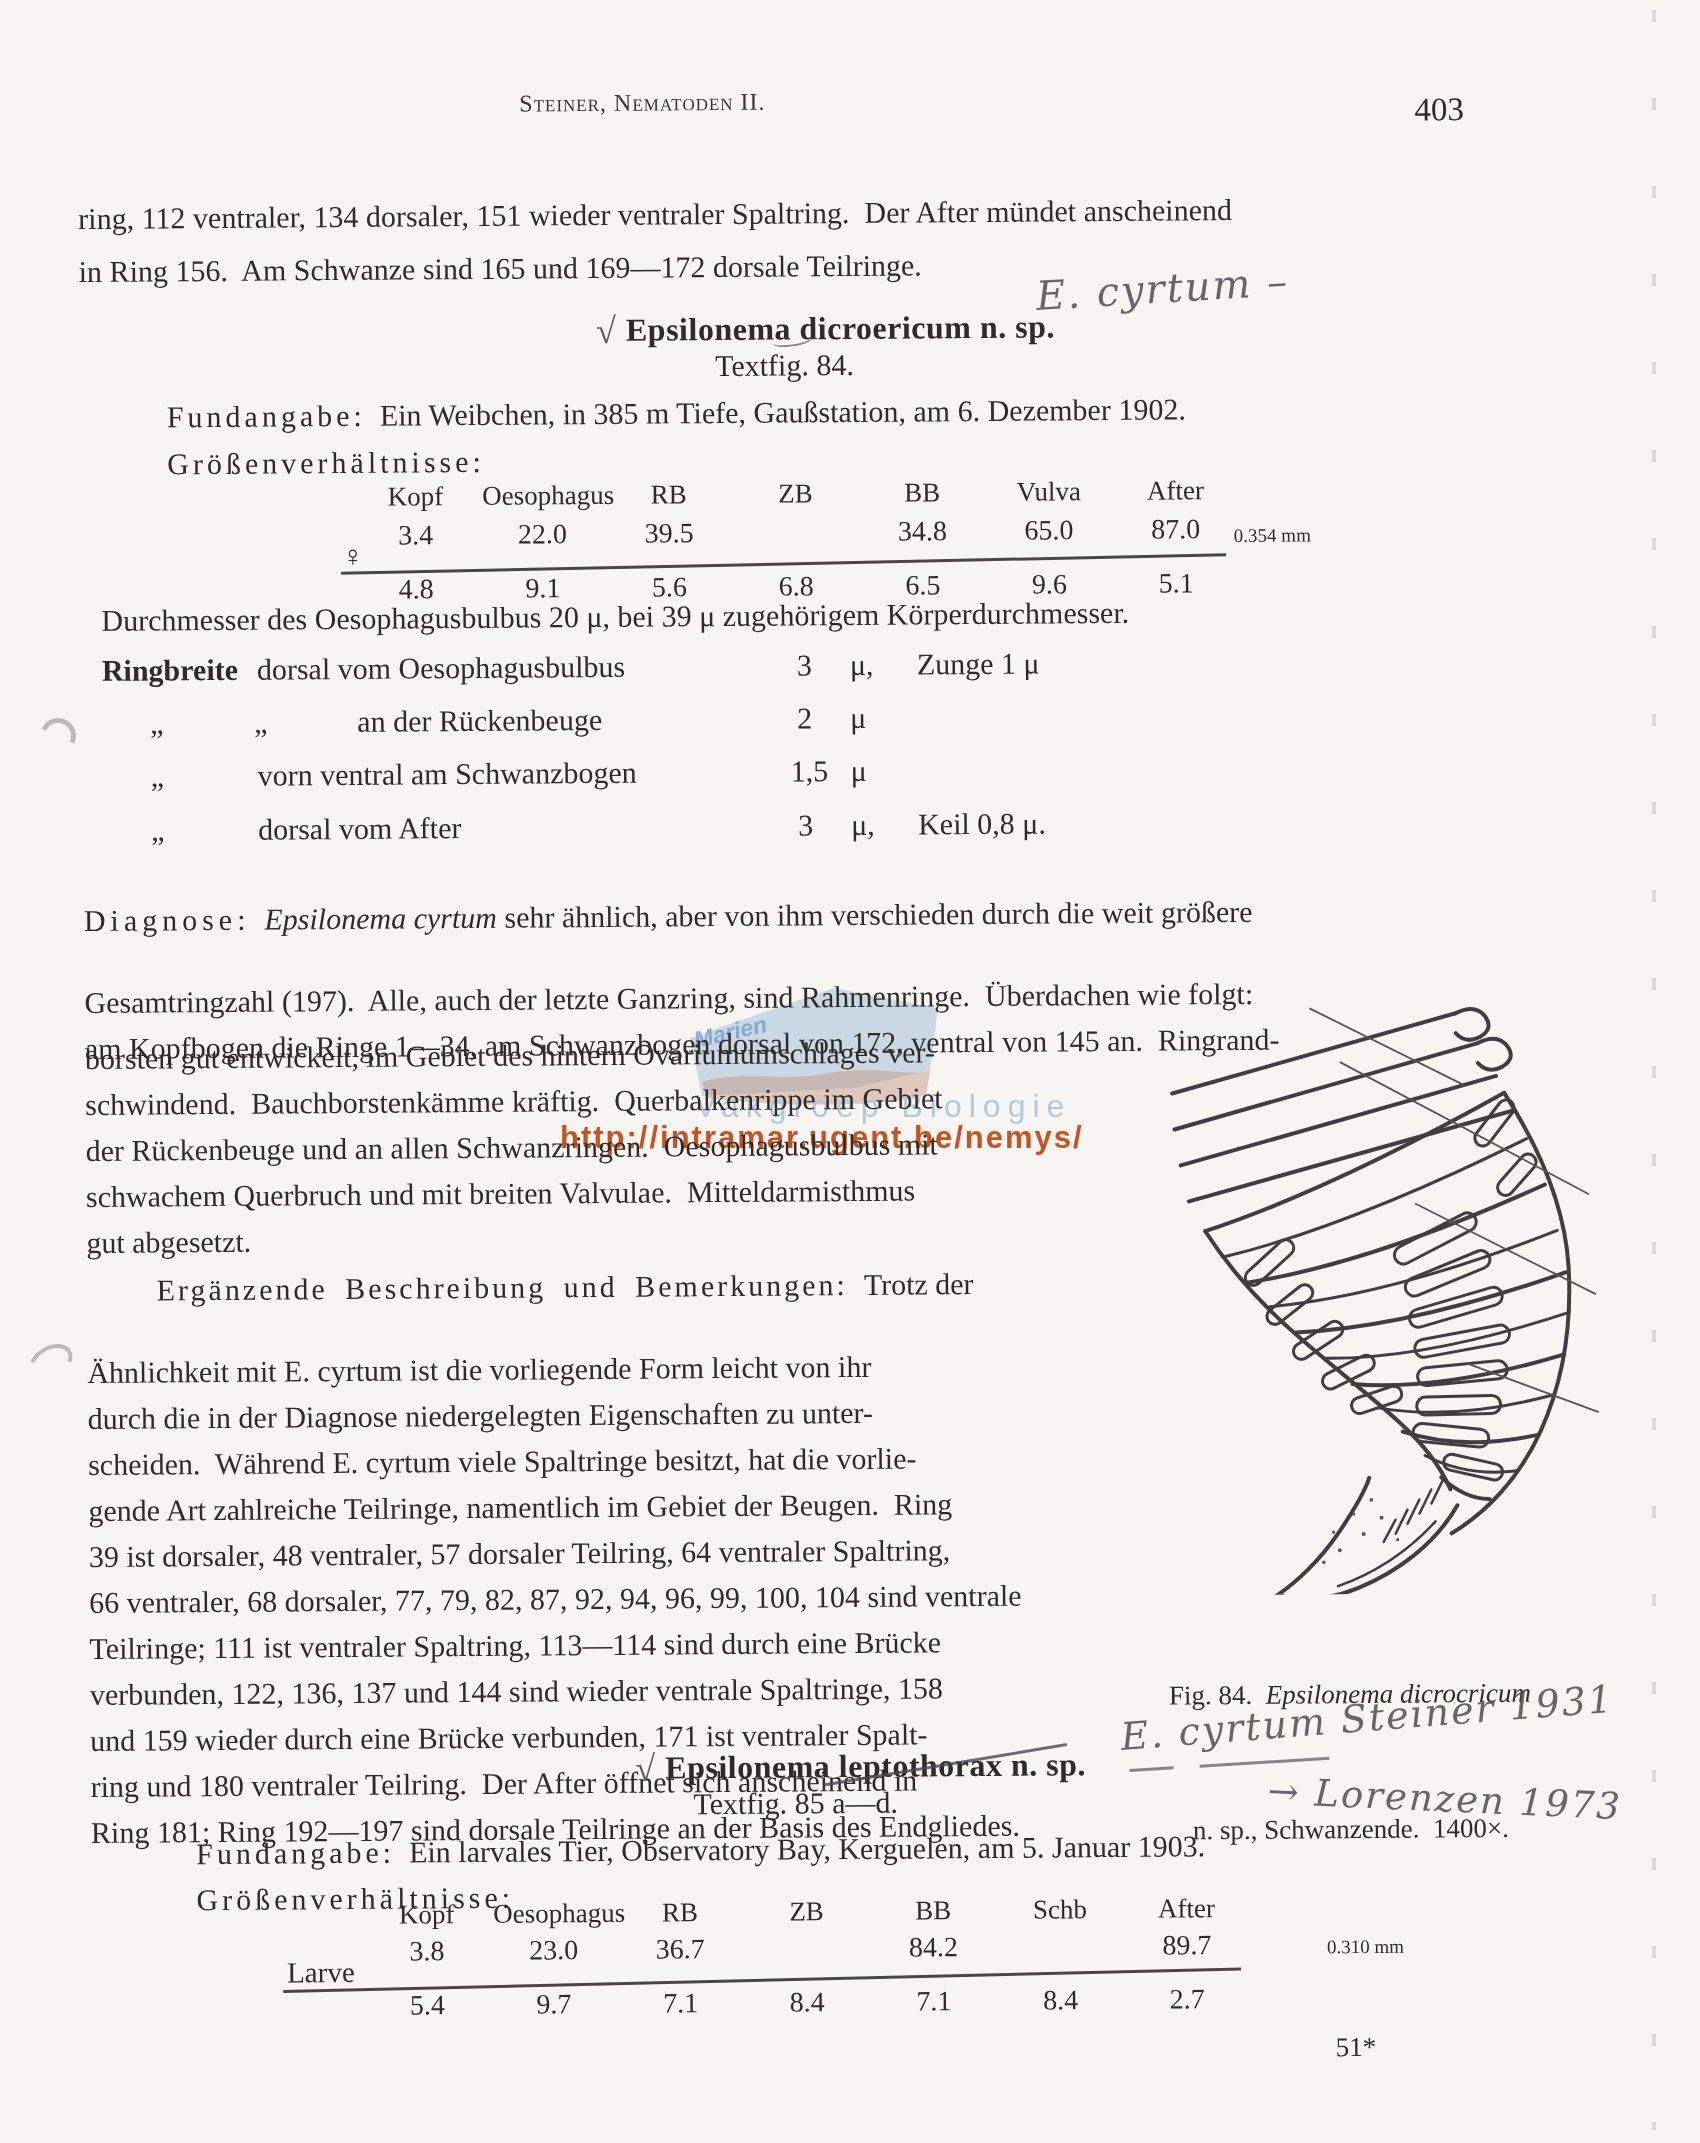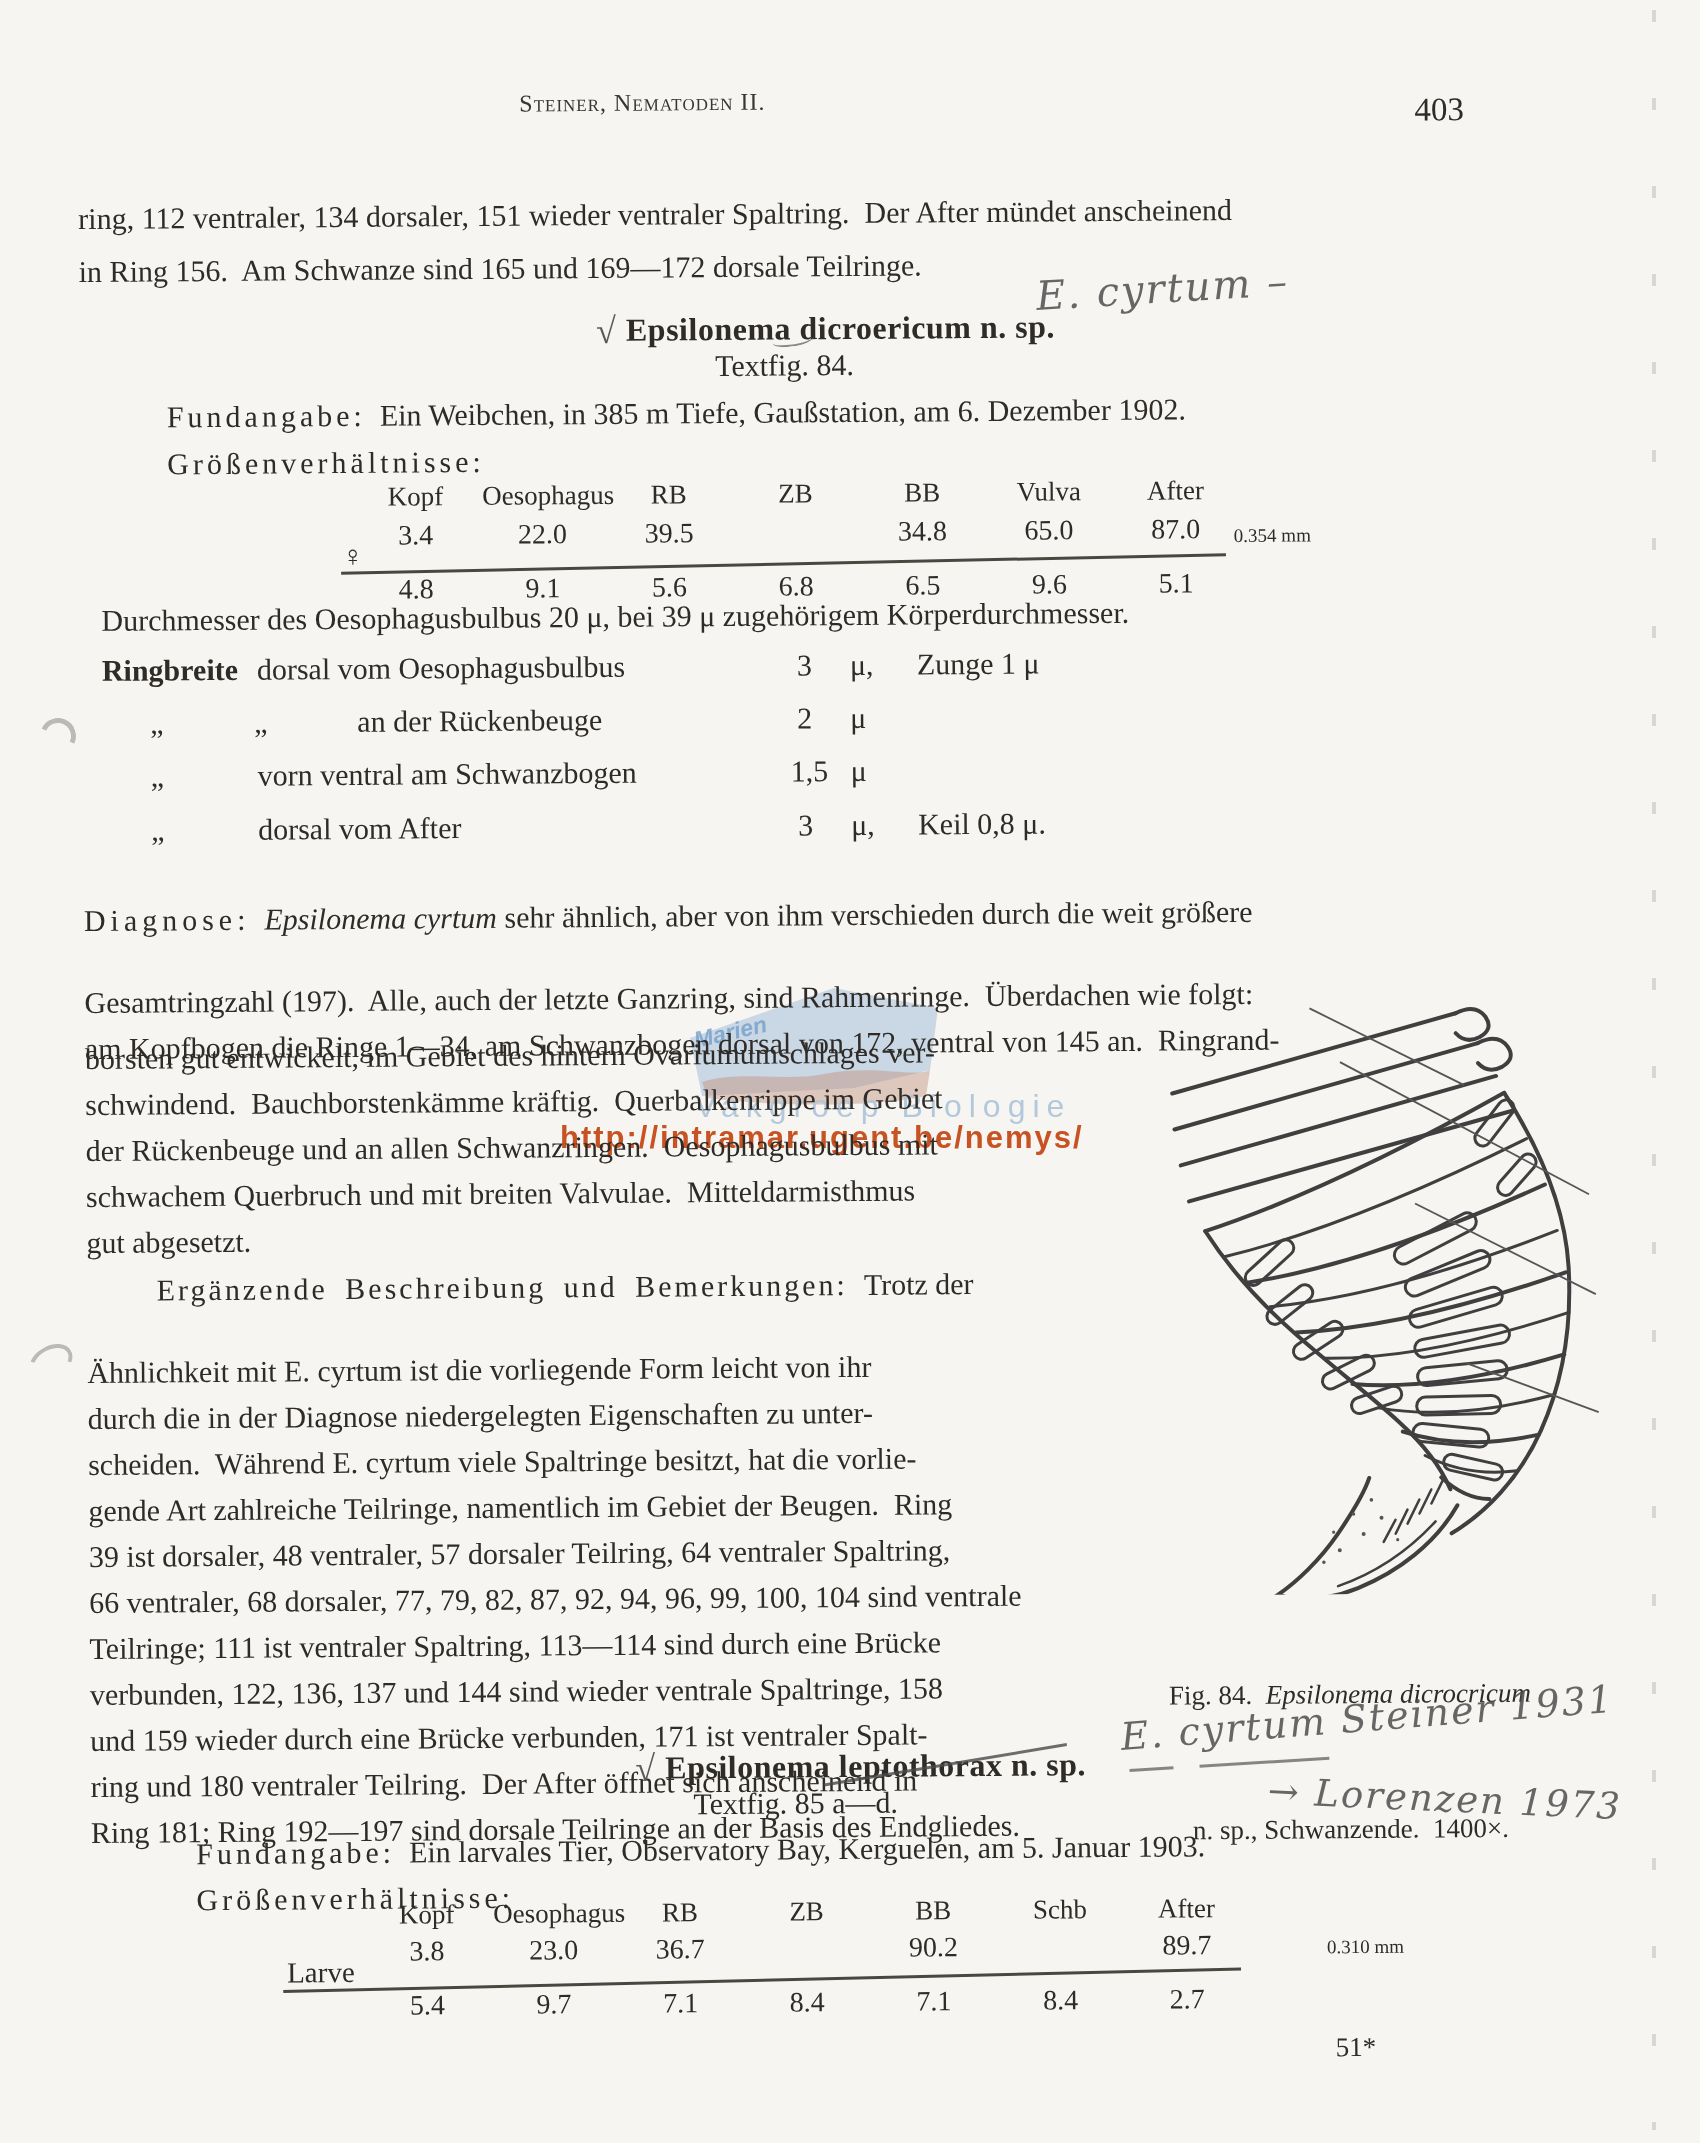--- a/index.html
+++ b/index.html
@@ -269,21 +269,21 @@
           <div class="tcell">ZB</div>
           <div class="tcell">BB</div>
           <div class="tcell">Schb</div>
           <div class="tcell">After</div>
         </div>
       <div class="trow tvals" style="top:36px;">
           <div class="tcell">3.8</div>
           <div class="tcell">23.0</div>
           <div class="tcell">36.7</div>
           <div class="tcell"></div>
-          <div class="tcell">90.2</div>
+          <div class="tcell">84.2</div>
           <div class="tcell"></div>
           <div class="tcell">89.7</div>
         </div>
       <div class="tline" style="left:276px;top:82px;width:958px;transform:rotate(-0.9deg);"></div>
       <div class="trow tvals" style="top:90px;">
           <div class="tcell">5.4</div>
           <div class="tcell">9.7</div>
           <div class="tcell">7.1</div>
           <div class="tcell">8.4</div>
           <div class="tcell">7.1</div>

